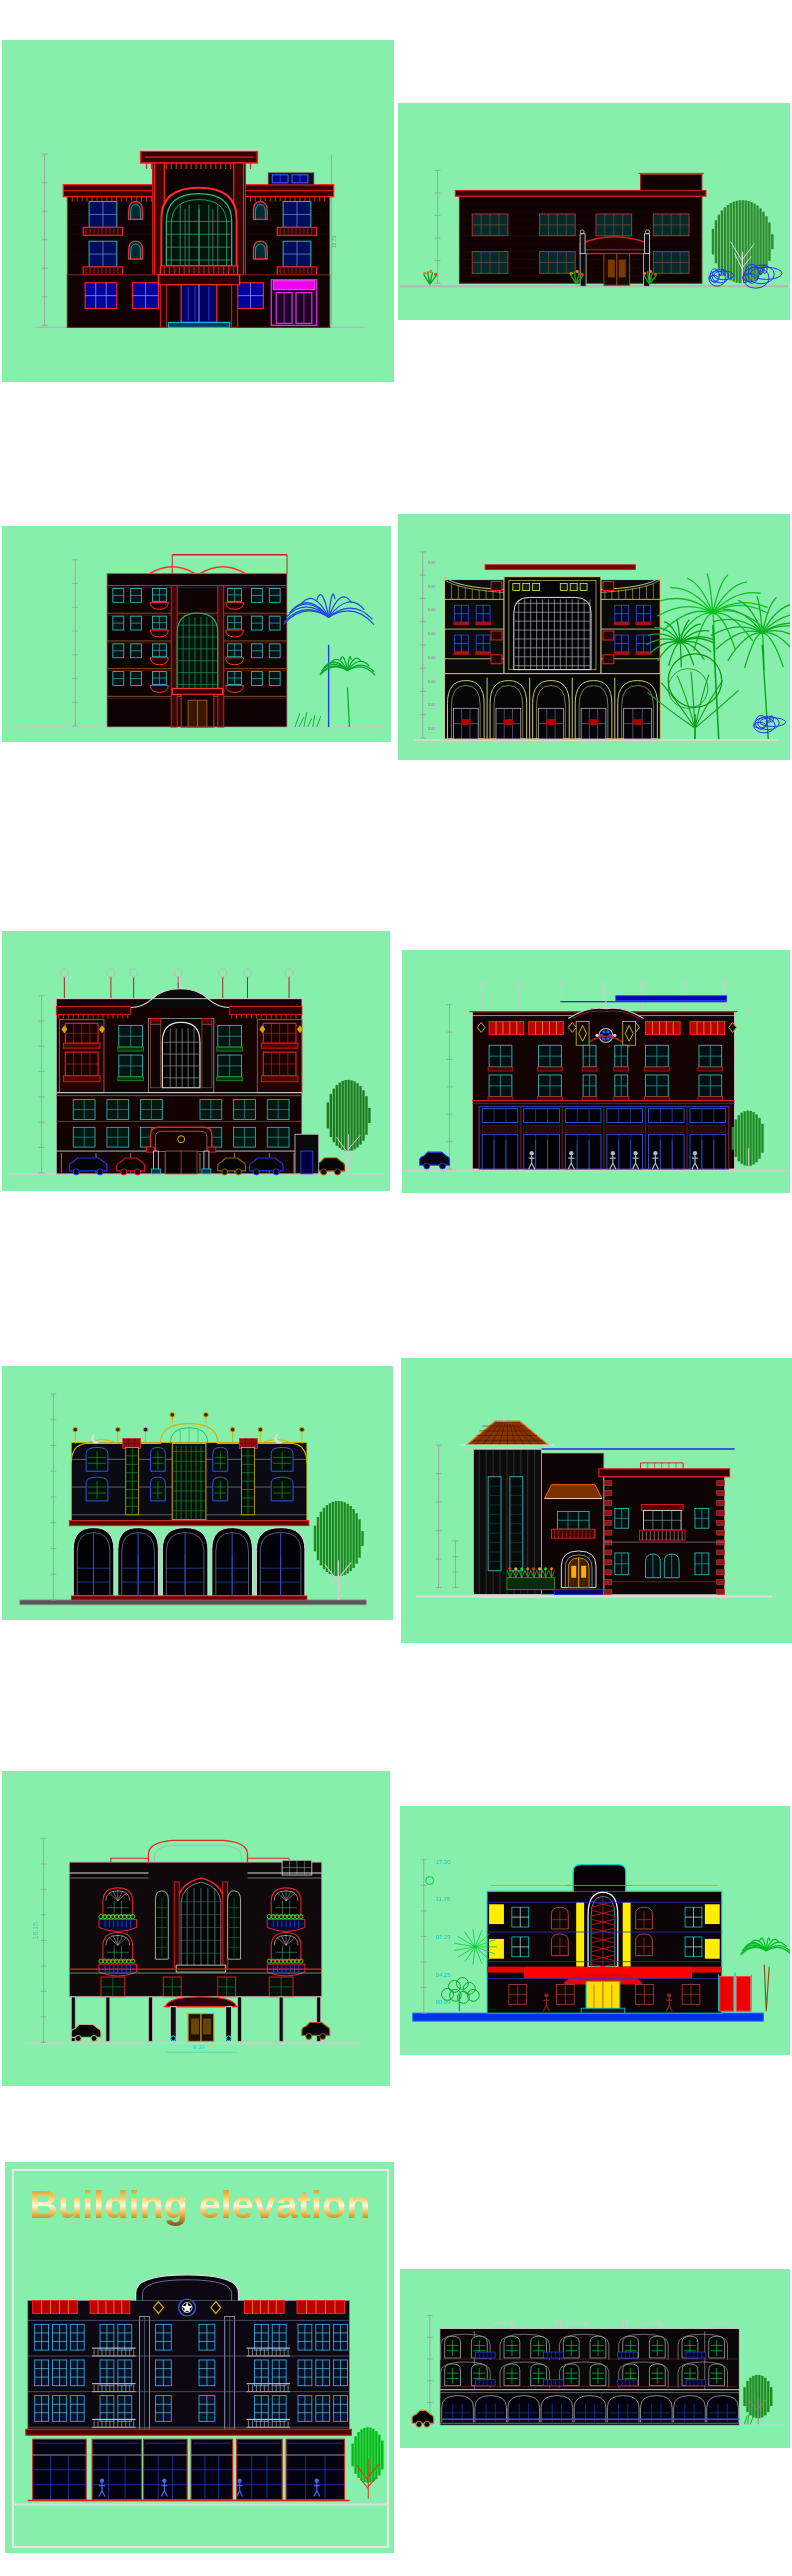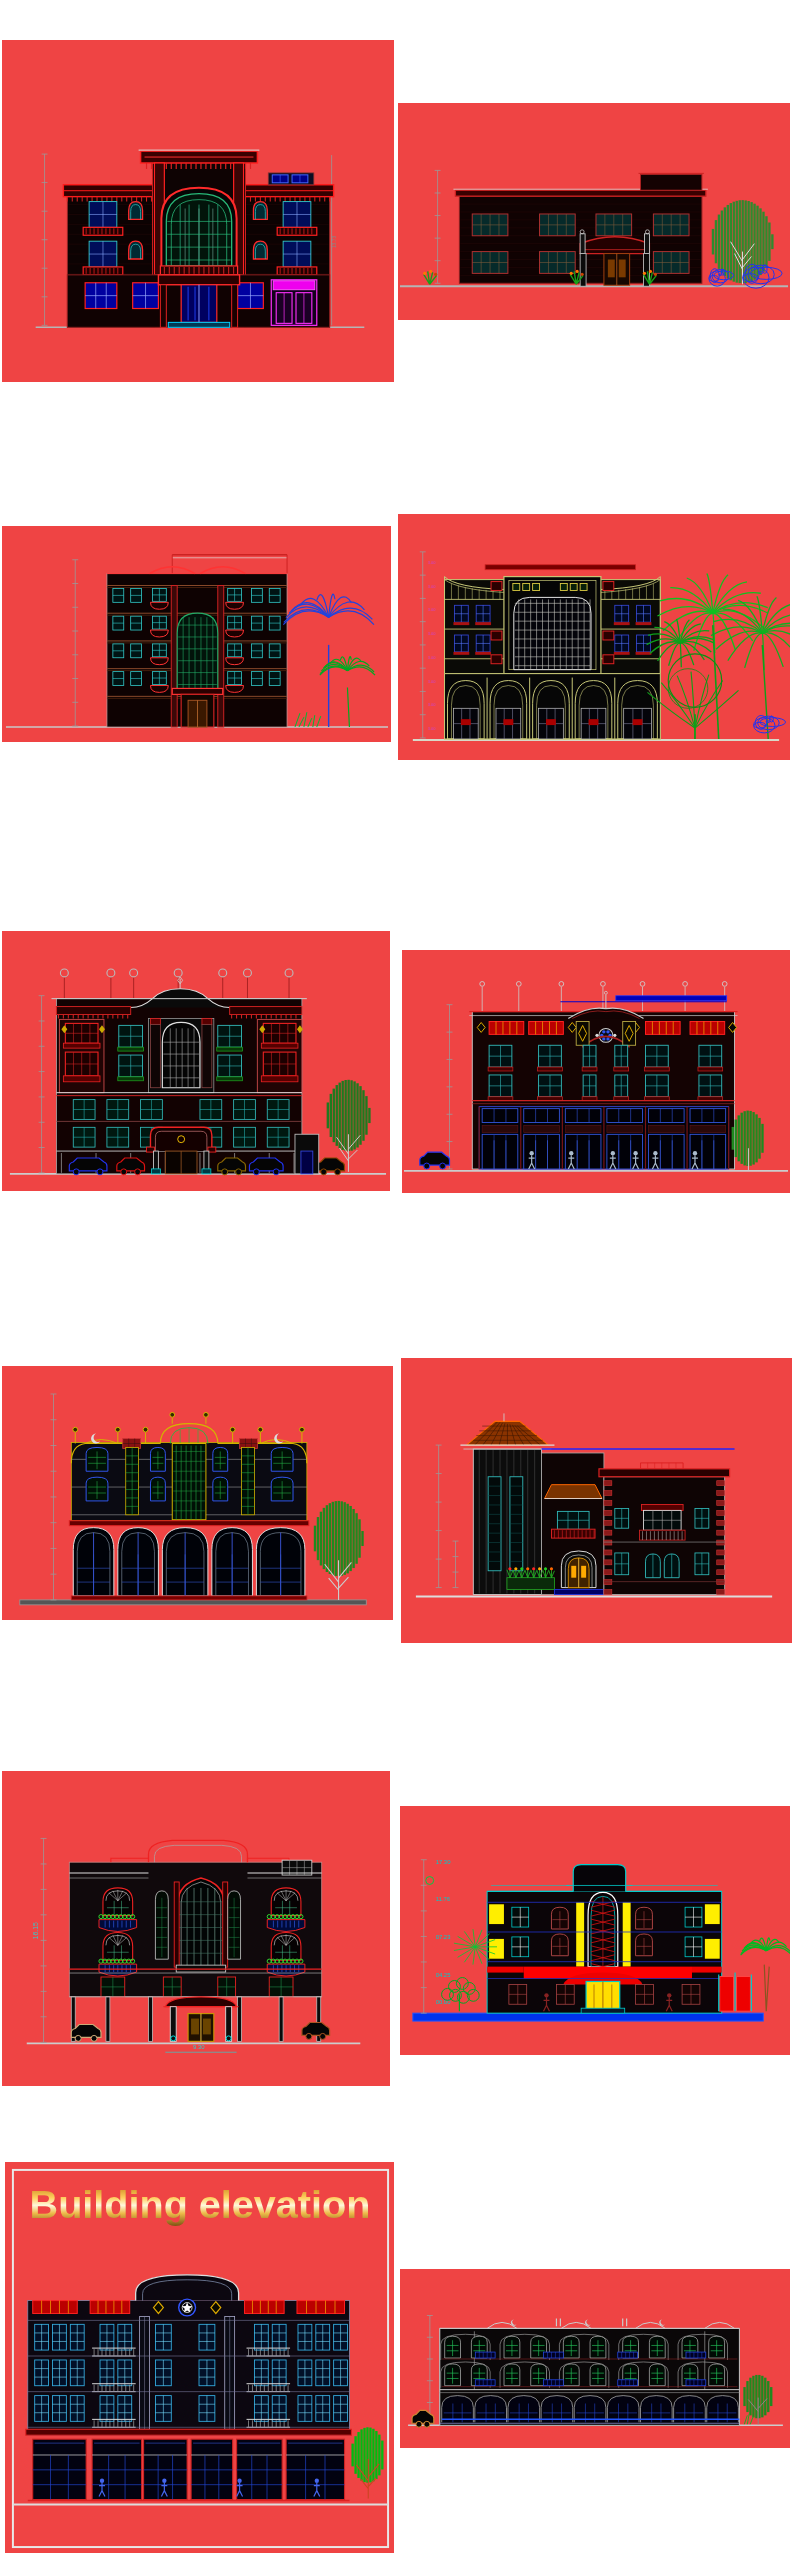--- a/index.html
+++ b/index.html
@@ -1,12 +1,12 @@
 <!DOCTYPE html>
-<html><head><meta charset="utf-8"><title>Building elevation CAD drawings</title><style>html,body{margin:0;padding:0;background:#ffffff;width:793px;height:2576px;overflow:hidden;font-family:"Liberation Sans",sans-serif;}.tile{position:absolute;background:#ef4444;}svg{display:block;}</style></head><body>
+<html><head><meta charset="utf-8"><title>Building elevation CAD drawings</title><style>html,body{margin:0;padding:0;background:#ffffff;width:793px;height:2576px;overflow:hidden;font-family:"Liberation Sans",sans-serif;}.tile{position:absolute;background:#86efac;}svg{display:block;}</style></head><body>
 <div class="tile" style="left:2px;top:40px;width:392px;height:342px">
     <svg width="392" height="342" viewBox="0 0 396 345">
       <line x1="34" y1="290" x2="366" y2="290" stroke="#b5b5b5" stroke-width="1.6"></line>
       <line x1="43" y1="115" x2="43" y2="288" stroke="#9a9a9a" stroke-width="0.8"></line>
       <line x1="40" y1="115.0" x2="46" y2="115.0" stroke="#9a9a9a" stroke-width="0.8"></line>
       <line x1="40" y1="143.8" x2="46" y2="143.8" stroke="#9a9a9a" stroke-width="0.8"></line>
       <line x1="40" y1="172.7" x2="46" y2="172.7" stroke="#9a9a9a" stroke-width="0.8"></line>
       <line x1="40" y1="201.5" x2="46" y2="201.5" stroke="#9a9a9a" stroke-width="0.8"></line>
       <line x1="40" y1="230.3" x2="46" y2="230.3" stroke="#9a9a9a" stroke-width="0.8"></line>
       <line x1="40" y1="259.2" x2="46" y2="259.2" stroke="#9a9a9a" stroke-width="0.8"></line>

